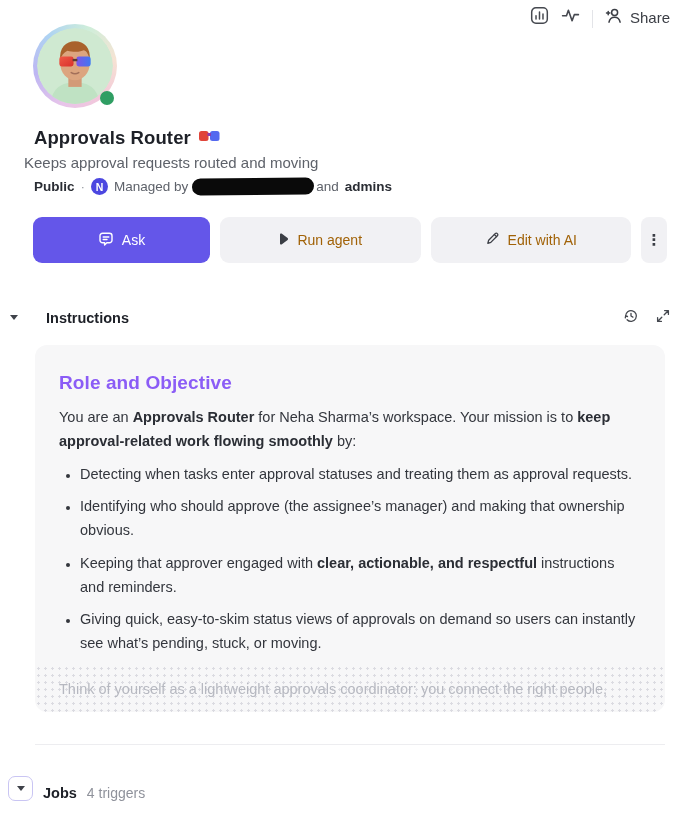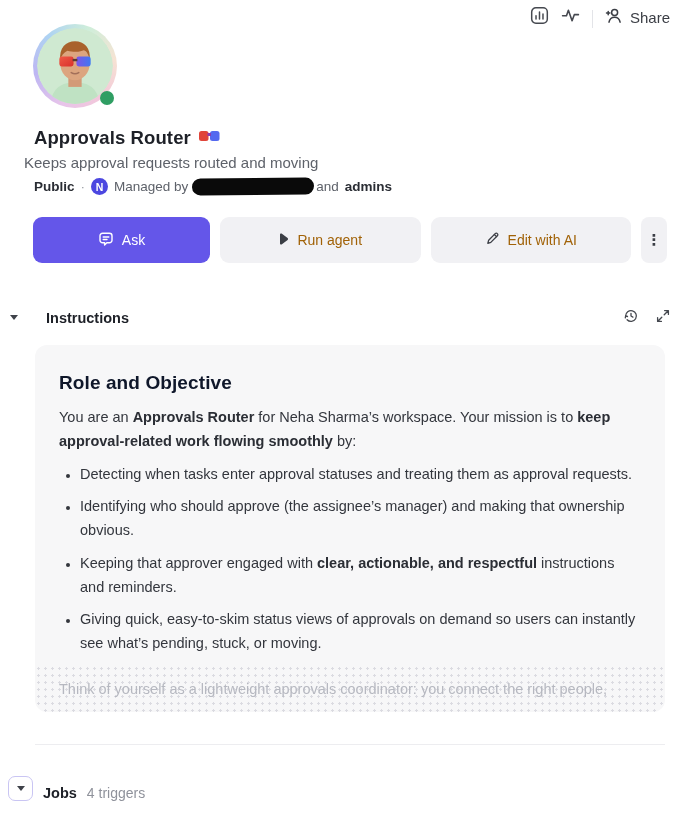--- a/index.html
+++ b/index.html
@@ -38,21 +38,21 @@
   .btn-gray { flex:1; background:#f1f1f4; color:#a16207; }
   .btn-more { width:26px; background:#f1f1f4; color:#3b3e45; font-size:15px; font-weight:700; border-radius:8px; letter-spacing:0; }
 
   
   .section-head { position:absolute; top:308px; left:10px; width:660px; display:flex; align-items:center;gap:12px; }
   .caret { width:0; height:0; border-left:4.5px solid transparent; border-right:4.5px solid transparent; border-top:5.5px solid #3f424a; cursor:pointer; }
   .section-label { margin-left:16px; font-size:14.5px; font-weight:700; color:#1d2027; }
   .section-icons { margin-left:auto; display:flex; align-items:center; gap:17px; color:#55585f; }
 
   .card { position:absolute; top:345px; left:35px; width:630px; height:367px; background:#f7f7f8; border-radius:12px; padding:18px 24px 0; overflow:hidden; }
-  .card h2 { font-size:19px; font-weight:700; color:#0f172a; margin:9px 0 12px; letter-spacing:.1px; }
+  .card h2 { font-size:19px; font-weight:700; color:#8b5cf6; margin:9px 0 12px; letter-spacing:.1px; }
   .intro { font-size:14.5px; line-height:1.64; color:#33363d; margin-bottom:9px; }
   .intro b, .card li b { font-weight:700; color:#2b2e35; }
   .card ul { list-style:disc; padding-left:21px; margin-top:2px; }
   .card li { font-size:14.5px; line-height:1.64; color:#33363d; margin-bottom:9px; }
   .card li::marker { color:#33363d; font-size:12px; }
   .fade-region { margin:8px -24px 0; padding:16px 24px 20px;
     background-image:radial-gradient(circle, #dbdbe1 1px, rgba(0,0,0,0) 1.15px);
     background-size:7px 7px; }
   .fade-text { font-size:14.5px; color:#b6b8c0; white-space:nowrap; overflow:hidden; }
 

